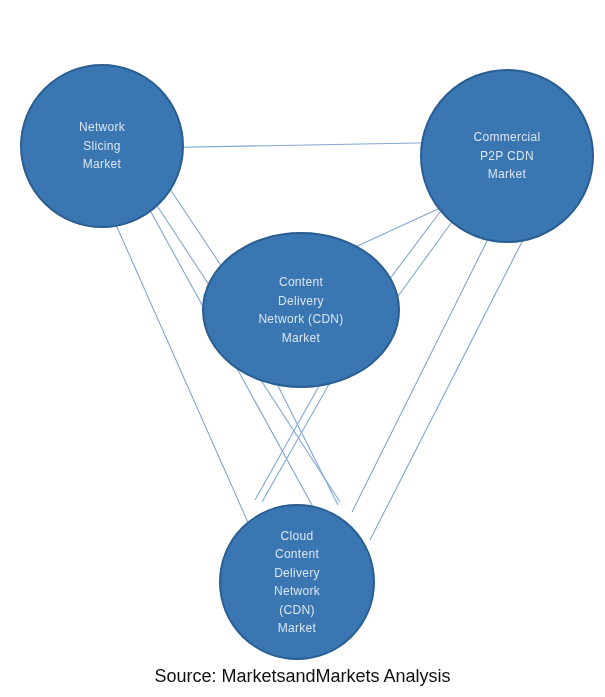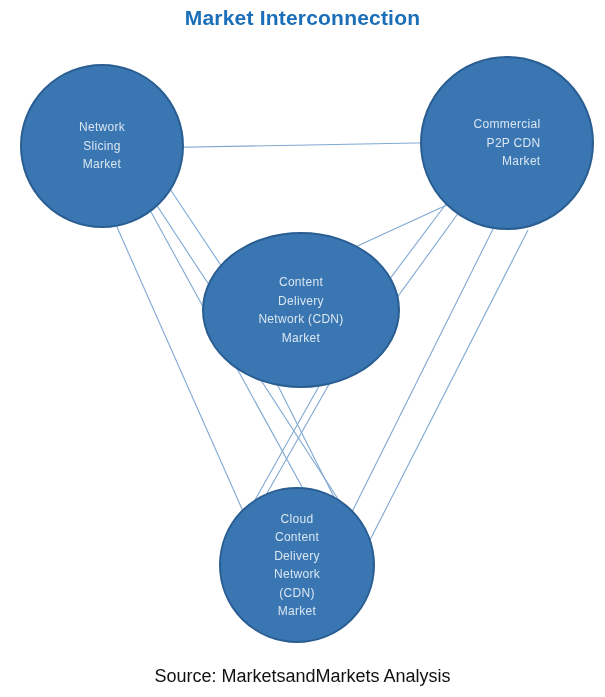--- a/index.html
+++ b/index.html
@@ -60,49 +60,48 @@
     width: 605px;
     text-align: center;
     font-size: 18px;
     color: #111111;
   }
 </style>
 </head>
 <body>
 
 <div id="canvas">
-  <div class="title">Market Interconnection</div>
   <svg id="connector-svg" width="605" height="697">
       <line x1="140" y1="148" x2="470" y2="142"></line>
       <line x1="150" y1="195" x2="255" y2="355"></line>
       <line x1="168" y1="186" x2="272" y2="342"></line>
       <line x1="105" y1="200" x2="250" y2="527"></line>
       <line x1="140" y1="192" x2="318" y2="516"></line>
       <line x1="462" y1="198" x2="340" y2="254"></line>
       <line x1="452" y1="196" x2="362" y2="316"></line>
       <line x1="462" y1="208" x2="375" y2="328"></line>
       <line x1="500" y1="215" x2="352" y2="512"></line>
       <line x1="528" y1="230" x2="370" y2="540"></line>
       <line x1="253" y1="368" x2="340" y2="502"></line>
       <line x1="265" y1="360" x2="338" y2="505"></line>
       <line x1="332" y1="363" x2="255" y2="500"></line>
       <line x1="344" y1="358" x2="262" y2="502"></line>
     </svg>
   <div id="nodes">
       <div class="node" style="left: 20px; top: 64px; width: 164px; height: 164px;"><span>Network
 Slicing
 Market</span></div>
-      <div class="node" style="left: 420px; top: 56px; width: 174px; height: 174px; text-align: right;"><span>Commercial
+      <div class="node" style="left: 420px; top: 69px; width: 174px; height: 174px;"><span>Commercial
 P2P CDN
 Market</span></div>
       <div class="node" style="left: 202px; top: 232px; width: 198px; height: 156px;"><span>Content
 Delivery
 Network (CDN)
 Market</span></div>
-      <div class="node" style="left: 219px; top: 487px; width: 156px; height: 156px;"><span>Cloud
+      <div class="node" style="left: 219px; top: 504px; width: 156px; height: 156px;"><span>Cloud
 Content
 Delivery
 Network
 (CDN)
 Market</span></div>
     </div>
   <div class="source">Source: MarketsandMarkets Analysis</div>
 </div>
 
 </body></html>

